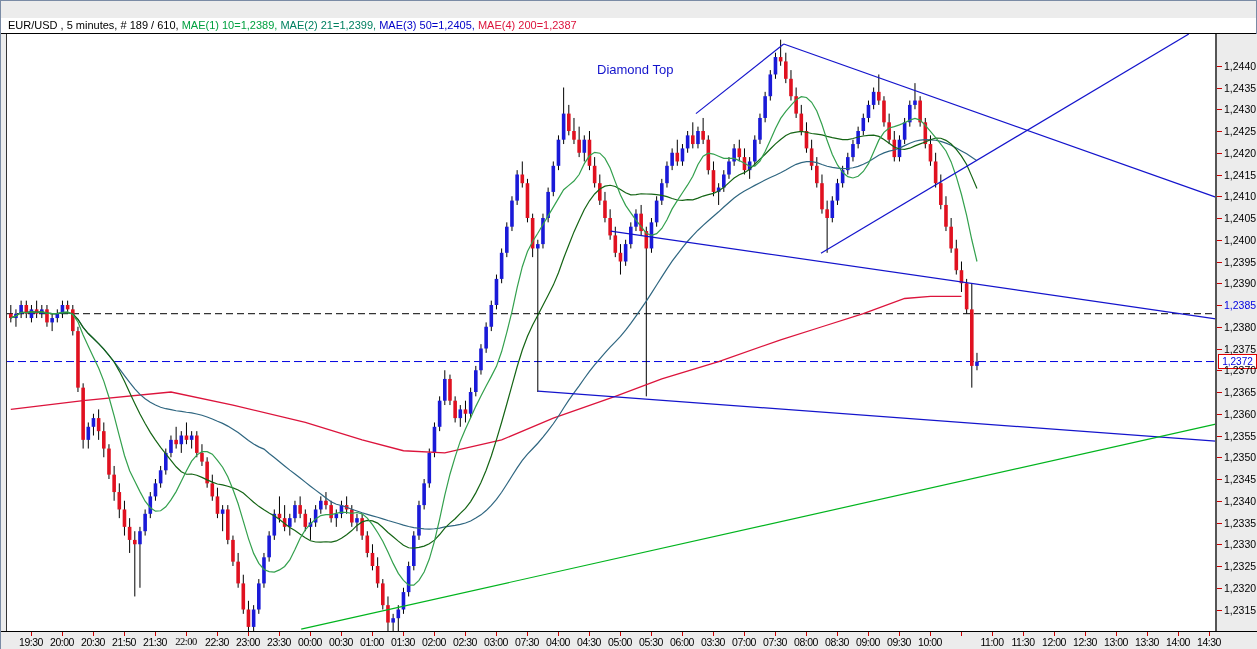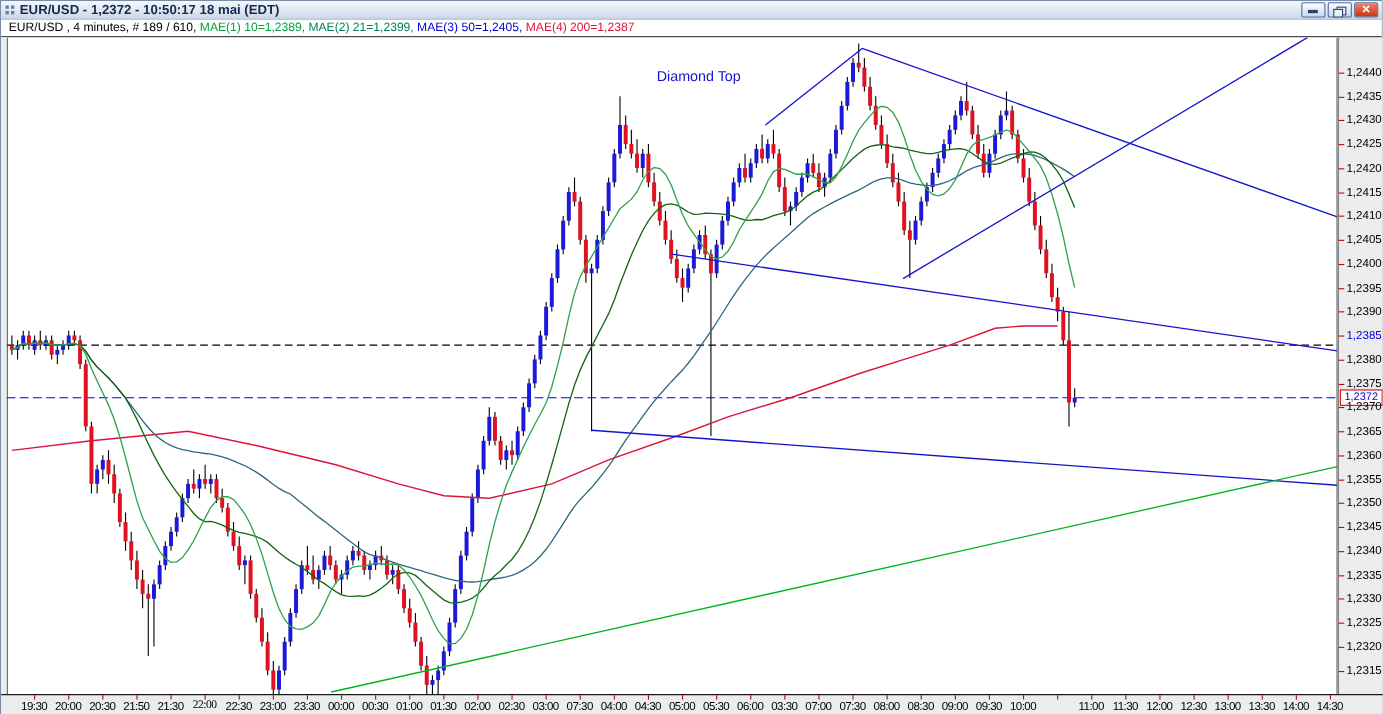--- a/index.html
+++ b/index.html
@@ -49,31 +49,22 @@
     background:#ECECEC; border-top:1px solid #000000; font-size:10.5px; color:#000; }
   .xtick { position:absolute; top:0; width:1px; height:4px; background:#CC0000; }
   .xlabel { position:absolute; top:4px; width:32px; text-align:center; white-space:nowrap;
     letter-spacing:-0.5px; }
 </style>
 </head>
 <body>
 
 <div id="window">
 
-  <div id="titlebar">
-    <span id="win-icon"></span>
-    <span id="title-text">EUR/USD - 1,2372 - 10:50:17  18 mai (EDT)</span>
-    <span id="win-buttons">
-      <span class="wbtn" id="btn-min"></span>
-      <span class="wbtn" id="btn-restore"></span>
-      <span class="wbtn close" id="btn-close"></span>
-    </span>
-  </div>
-
-  <div id="infobar"><span style="color: rgb(0, 0, 0);">EUR/USD , 4 minutes, # 189 / 610, </span><span style="color: rgb(0, 160, 64);">MAE(1) 10=1,2389, </span><span style="color: rgb(0, 128, 96);">MAE(2) 21=1,2399, </span><span style="color: rgb(0, 0, 200);">MAE(3) 50=1,2405, </span><span style="color: rgb(220, 20, 60);">MAE(4) 200=1,2387</span></div>
+
+  <div id="infobar"><span style="color: rgb(0, 0, 0);">EUR/USD , 5 minutes, # 189 / 610, </span><span style="color: rgb(0, 160, 64);">MAE(1) 10=1,2389, </span><span style="color: rgb(0, 128, 96);">MAE(2) 21=1,2399, </span><span style="color: rgb(0, 0, 200);">MAE(3) 50=1,2405, </span><span style="color: rgb(220, 20, 60);">MAE(4) 200=1,2387</span></div>
 
   <div id="chart-wrap">
     <svg id="chart-svg" width="1210" height="597" viewBox="0 0 1210 597">
         <line x1="0" y1="279.70500000000004" x2="1210" y2="279.70500000000004" stroke="#000000" stroke-width="1" stroke-dasharray="7 4"></line>
         <line x1="0" y1="327.555" x2="1210" y2="327.555" stroke="#0000E0" stroke-width="1" stroke-dasharray="8 4"></line>
         <line x1="4.8" y1="271.00500000000005" x2="4.8" y2="288.40500000000003" stroke="#000000" stroke-width="1"></line>
         <rect x="3" y="279.70500000000004" width="3.6" height="4.349999999999966" fill="#E01120"></rect>
         <line x1="9.9667" y1="275.355" x2="9.9667" y2="292.75500000000005" stroke="#000000" stroke-width="1"></line>
         <rect x="8.166699999999999" y="279.70500000000004" width="3.6" height="4.349999999999966" fill="#1A1AD8"></rect>
         <line x1="15.133399999999998" y1="266.65500000000003" x2="15.133399999999998" y2="284.055" stroke="#000000" stroke-width="1"></line>

